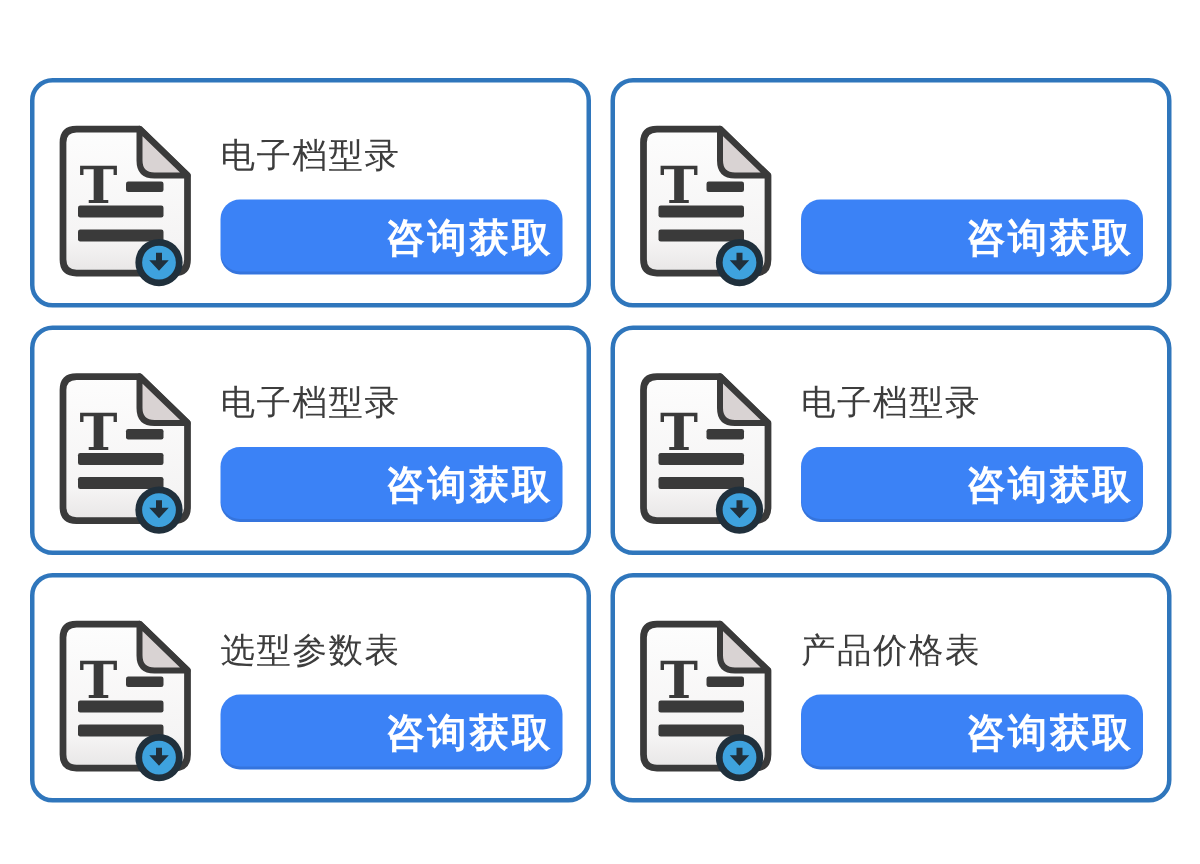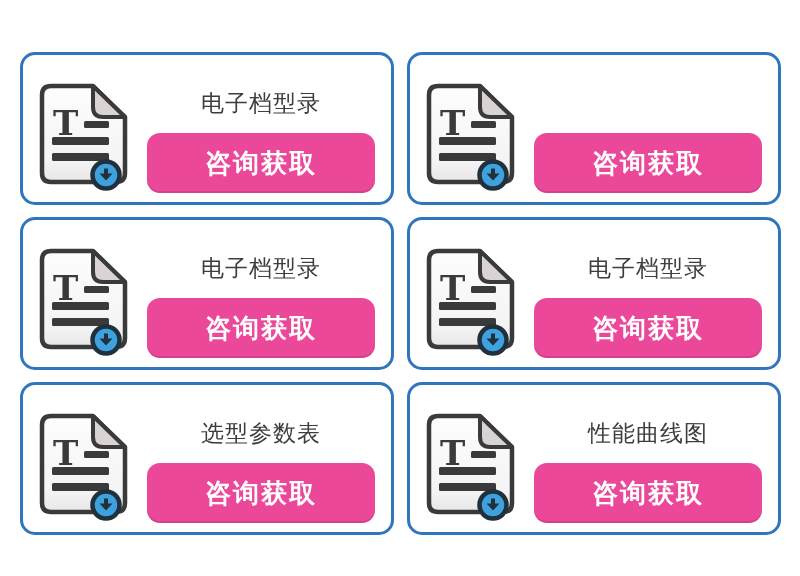--- a/index.html
+++ b/index.html
@@ -40,43 +40,43 @@
     top: 28px;
     width: 100px;
     height: 110px;
     display: block;
   }
   .card-title {
     position: absolute;
     left: 124px;
     top: 33px;
     width: 228px;
-    text-align: center;
     font-size: 23px;
     font-weight: 500;
     color: #3D3D3D;
     letter-spacing: 1px;
     white-space: nowrap;
   }
   .consult-btn {
     position: absolute;
     left: 124px;
     top: 78px;
     width: 228px;
-    height: 60px;
-    background: #ec4899;
+    height: 50px;
+    background: #3b82f6;
     border: none;
     border-radius: 13px;
     color: #FFFFFF;
     font-size: 26px;
     font-weight: bold;
     letter-spacing: 2px;
     font-family: inherit;
     cursor: pointer;
     box-shadow: inset 0 -2px 0 rgba(0,0,0,0.10);
+    text-align: right;
   }
   .defs-svg { position: absolute; width: 0; height: 0; }
 </style>
 </head>
 <body>
 
 <svg class="defs-svg" aria-hidden="true">
   <defs>
     <linearGradient id="pageGrad" x1="0" y1="0" x2="0" y2="1">
       <stop offset="0" stop-color="#fdfdfd"></stop>
@@ -179,18 +179,18 @@
           <path d="M16 3 L58 3 L90 34 L90 90 Q90 99 81 99 L16 99 Q7 99 7 90 L7 12 Q7 3 16 3 Z" fill="url(#pageGrad)" stroke="#3A3A3A" stroke-width="4.5" stroke-linejoin="round"></path>
           <path d="M58 3 L58 24 Q58 34 68 34 L90 34 Z" fill="#D9D3D3" stroke="#3A3A3A" stroke-width="4" stroke-linejoin="round"></path>
           <text x="18" y="52" font-family="DejaVu Serif, serif" font-size="34" font-weight="bold" fill="#3A3A3A">T</text>
           <rect x="49" y="38" width="25" height="7" rx="1.5" fill="#3A3A3A"></rect>
           <rect x="17" y="54" width="57" height="8" rx="1.5" fill="#3A3A3A"></rect>
           <rect x="17" y="70" width="57" height="8" rx="1.5" fill="#3A3A3A"></rect>
           <circle cx="71" cy="92" r="13.5" fill="#3EA2DE" stroke="#20303C" stroke-width="4.5"></circle>
           <path d="M69 85.5 h4 v5 h4.5 l-6.5 7 l-6.5 -7 h4.5 Z" fill="#20303C"></path>
         </svg>
       </span>
-      <div class="card-title">性能曲线图</div>
+      <div class="card-title">产品价格表</div>
       <button class="consult-btn">咨询获取</button>
     </div>
 
   </div>
 </div>
 
 </body></html>

